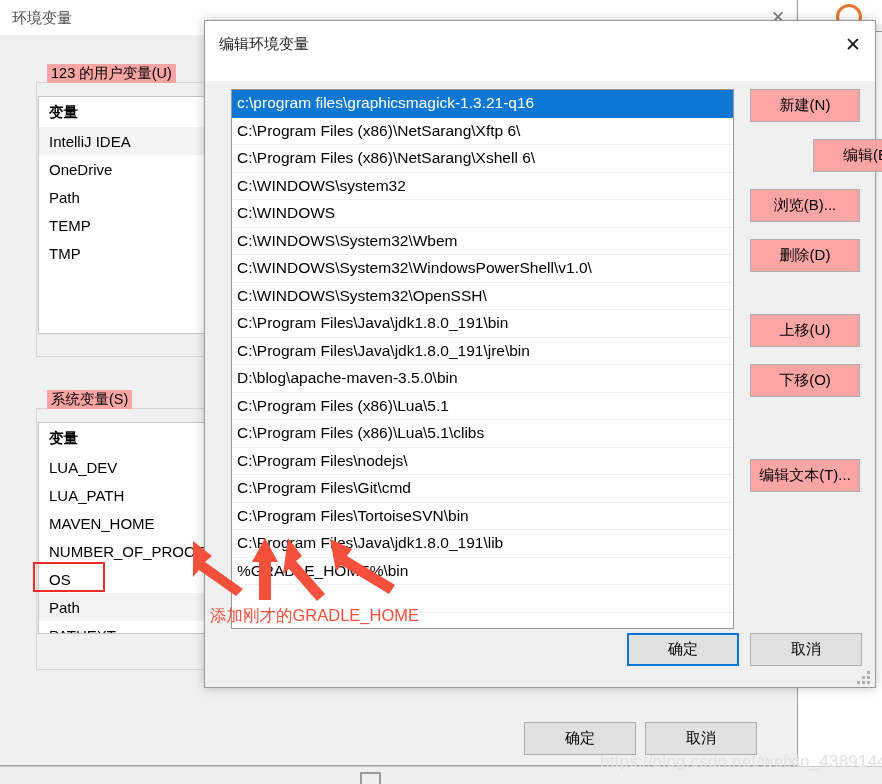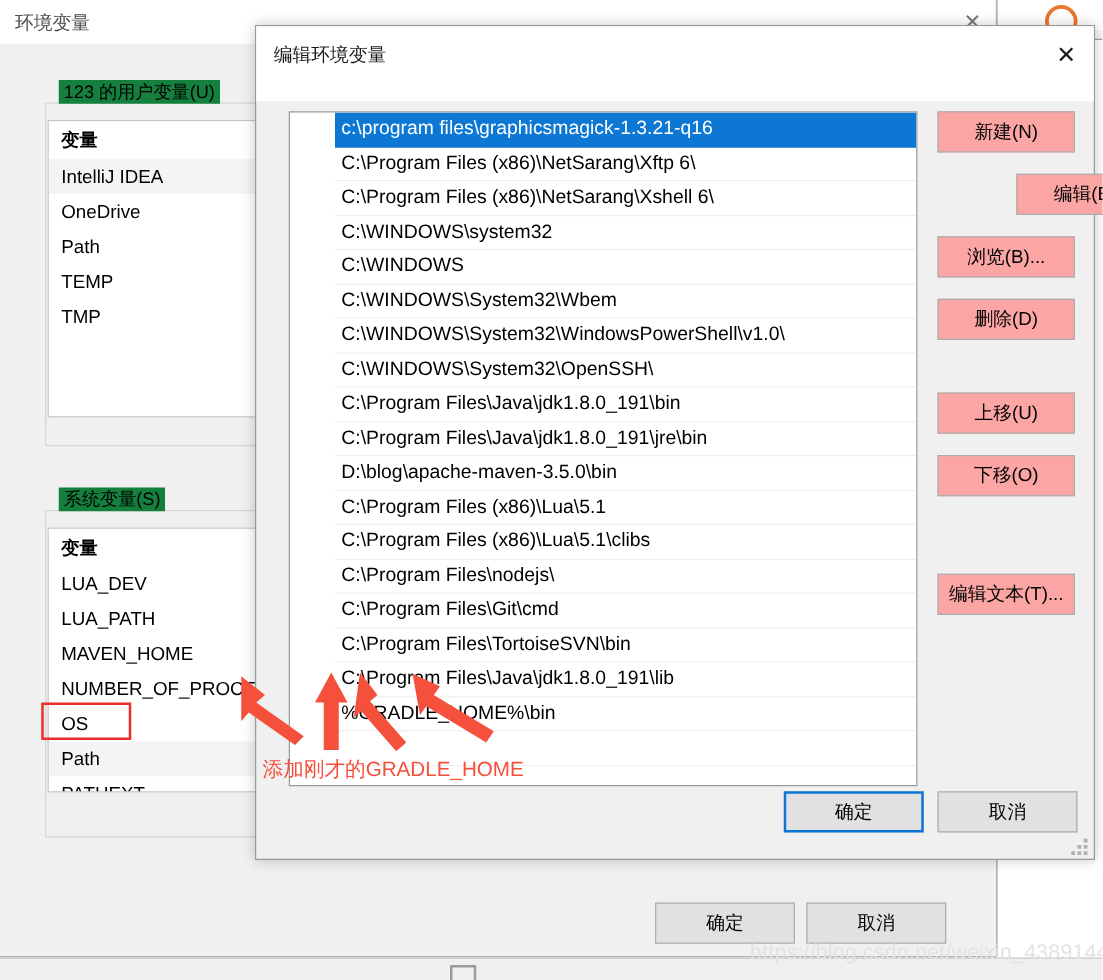--- a/index.html
+++ b/index.html
@@ -104,21 +104,21 @@
   }
 
   
   .groupbox {
     position: absolute;
     border: 1px solid #d5d5d5;
     box-sizing: border-box;
   }
   .group-legend {
     position: absolute;
-    background: #15803d;
+    background: #fca5a5;
     padding: 0 4px;
     font-size: 14.5px;
     color: #000000;
     white-space: nowrap;
     text-align: right;
   }
   .grp-user {
     left: 36px; top: 82px;
     width: 740px; height: 275px;
   }
@@ -230,21 +230,20 @@
   .pl-row {
     height: 27.5px;
     display: flex;
     align-items: center;
     padding-left: 5px;
     font-size: 15.5px;
     white-space: nowrap;
     border-bottom: 1px solid #efefef;
     box-sizing: border-box;
     color: #000;
-    margin-left: 36px;
   }
   .pl-row.selected {
     background: #0d77d4;
     color: #ffffff;
     border-bottom: 1px solid #0d77d4;
   }
   .pl-row.blank { border-bottom: 1px solid #efefef; }
 
   .dlg-btn {
     position: absolute;

